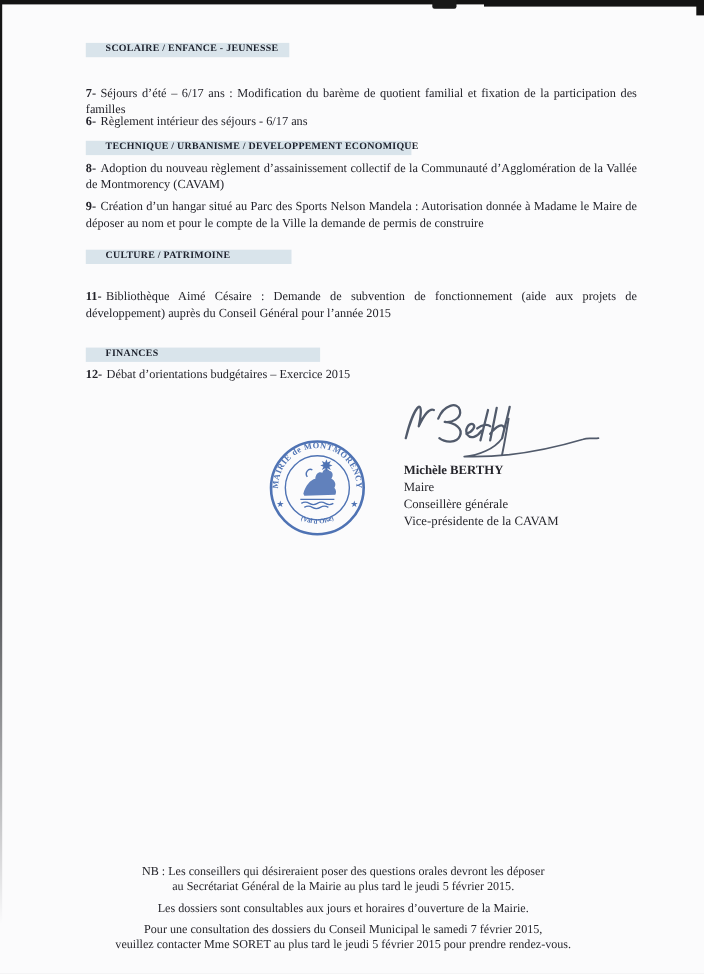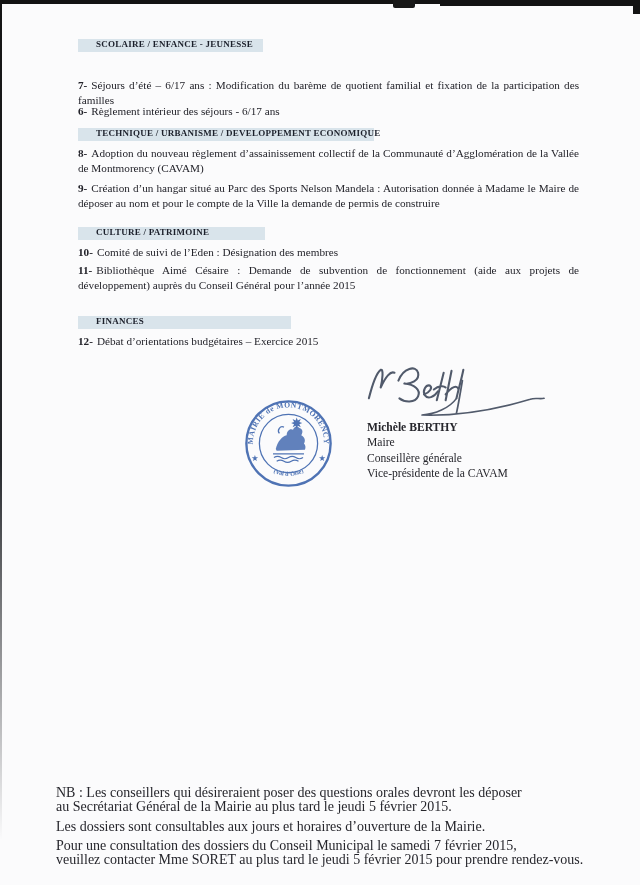--- a/index.html
+++ b/index.html
@@ -43,22 +43,22 @@
   .it6{top:57px;margin-top:47px;}  .it7{top:78px;}
   .it8{top:146px;} .it9{top:181px;}
   .it10{top:245px;}.it11{top:263px;}
   .it12{top:334px;}
   
   .signature{position:absolute;left:361px;top:357px;width:187px;height:63px;}
   .stamp{position:absolute;left:243px;top:398px;width:91px;height:91px;opacity:.92;}
   .signatory{position:absolute;left:367px;top:420px;font-size:11.6px;line-height:15.3px;color:#26262c;}
   .signatory .name{font-weight:bold;}
   
-  .footer{position:absolute;left:56px;width:560px;text-align:left;
-    font-size:14px;line-height:13.6px;color:#26262c;}
+  .footer{position:absolute;left:32px;width:560px;text-align:center;
+    font-size:11px;line-height:13.6px;color:#26262c;}
   .f1{top:786px;} .f2{top:820px;} .f3{top:839px;}
 </style>
 </head>
 <body>
 
 <div class="paper">
 
   <div class="scan-top"></div>
   <div class="scan-top-right"></div>
   <div class="scan-notch"></div>
@@ -81,23 +81,20 @@
   <p class="item it8 just">
     <b>8-</b><span>Adoption du nouveau règlement d’assainissement collectif de la Communauté d’Agglomération de la Vallée de Montmorency (CAVAM)</span>
   </p>
   <p class="item it9 just">
     <b>9-</b><span>Création d’un hangar situé au Parc des Sports Nelson Mandela : Autorisation donnée à Madame le Maire de déposer au nom et pour le compte de la Ville la demande de permis de construire</span>
   </p>
 
   <div class="secbar bar-s3">
     <span>CULTURE / PATRIMOINE</span>
   </div>
-  <p class="item it10">
-    <b>10-</b><span>Comité de suivi de l’Eden : Désignation des membres</span>
-  </p>
   <p class="item it11 just">
     <b>11-</b><span>Bibliothèque Aimé Césaire : Demande de subvention de fonctionnement (aide aux projets de développement) auprès du Conseil Général pour l’année 2015</span>
   </p>
 
   <div class="secbar bar-s4">
     <span>FINANCES</span>
   </div>
   <p class="item it12">
     <b>12-</b><span>Débat d’orientations budgétaires – Exercice 2015</span>
   </p>

